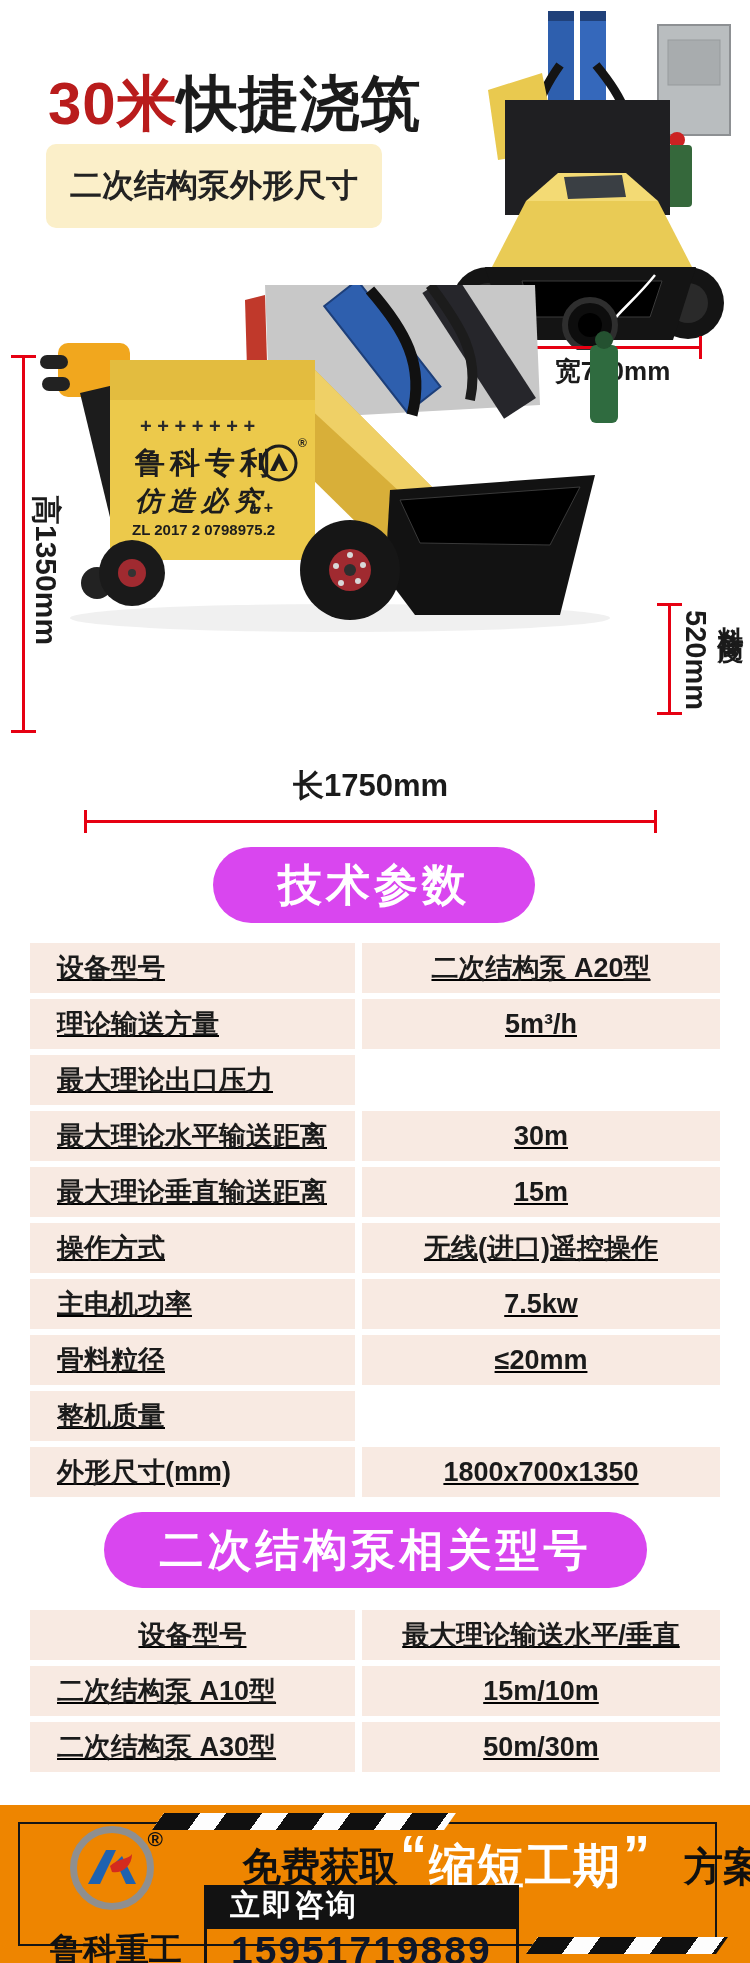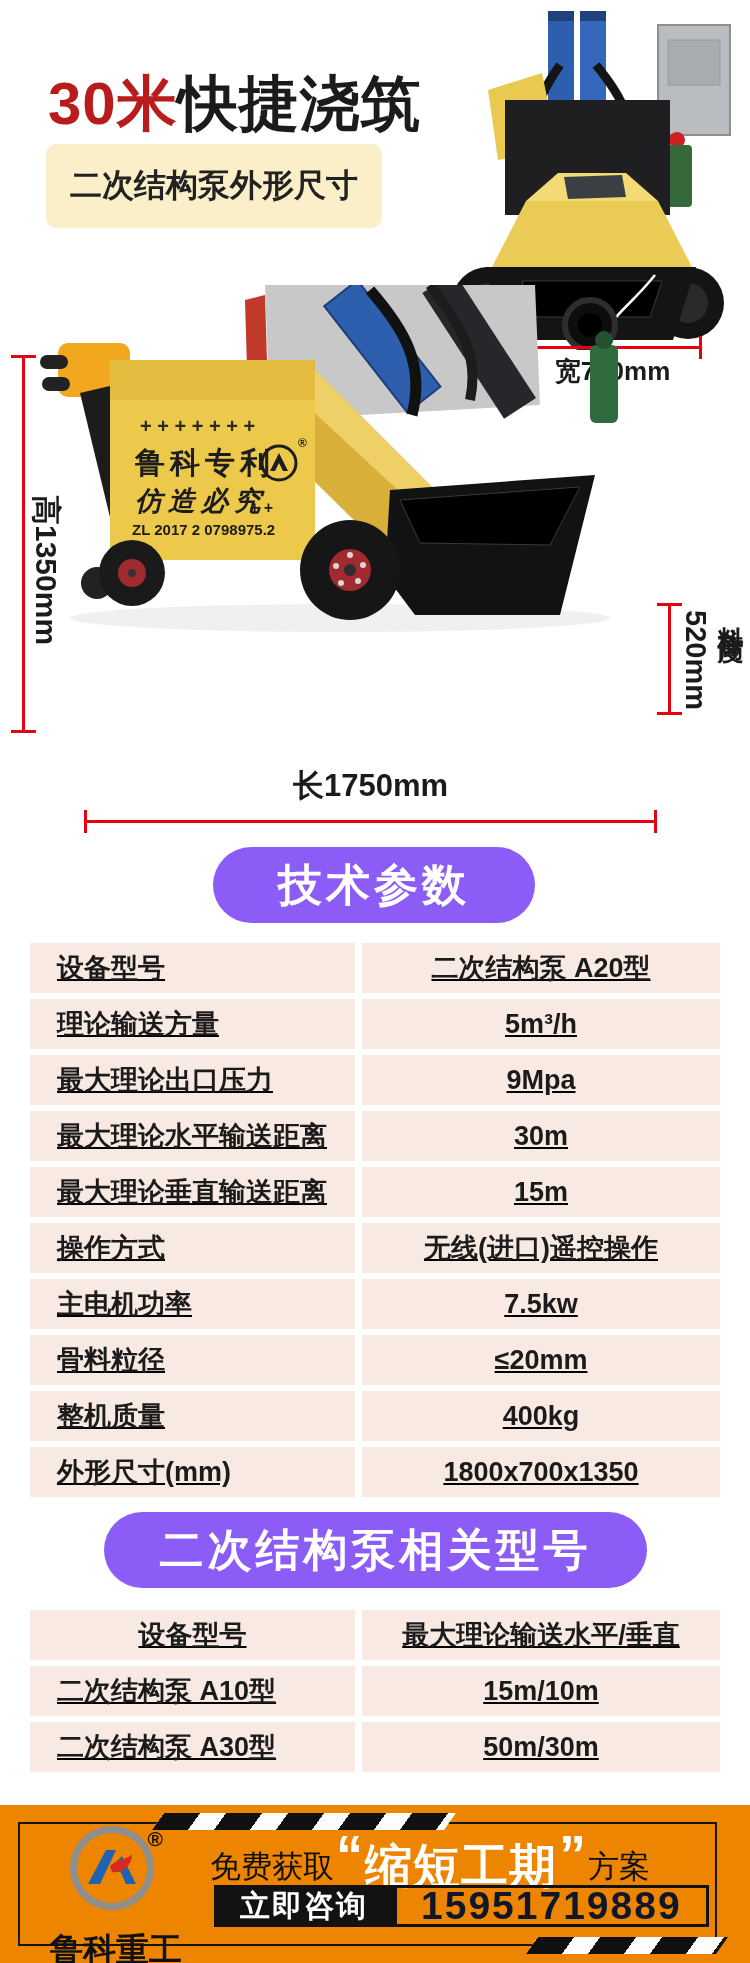--- a/index.html
+++ b/index.html
@@ -22,21 +22,21 @@
   .dim-v::before, .dim-v::after { content:""; position:absolute; left:-11px; width:25px; height:3px; background:#E60012; }
   .dim-v::before { top:0; } .dim-v::after { bottom:0; }
   .dim-h { position:absolute; height:3px; background:#E60012; }
   .dim-h::before, .dim-h::after { content:""; position:absolute; top:-10px; width:3px; height:23px; background:#E60012; }
   .dim-h::before { left:0; } .dim-h::after { right:0; }
   .dim-label { position:absolute; color:#1b1b1b; font-weight:700; white-space:nowrap; }
   .rot90 { transform:rotate(90deg); transform-origin:0 0; }
   .vtext { writing-mode:vertical-rl; }
 
   
-  .pill { position:absolute; background:#8b5cf6; color:#fff; font-weight:800;
+  .pill { position:absolute; background:#d946ef; color:#fff; font-weight:800;
           display:flex; align-items:center; justify-content:center;
           border-radius:40px; letter-spacing:4px; }
   .pill1 { left:213px; top:847px; width:322px; height:76px; font-size:44px; }
   .pill2 { left:104px; top:1512px; width:543px; height:76px; font-size:44px; }
 
   
   .spec-table { position:absolute; left:30px; width:690px; }
   .t1 { top:943px; } .t2 { top:1610px; }
   .trow { display:flex; margin-bottom:6px;text-decoration:underline; }
   .tcell { background:#F8EAE2; height:50px; display:flex; align-items:center;
@@ -51,24 +51,24 @@
   .stripe { position:absolute; height:17px; transform:skewX(-35deg);
             background:repeating-linear-gradient(90deg,#101010 0 36px,#fdfdfd 36px 62px); }
   .stripe-top { left:158px; top:8px; width:292px; }
   .stripe-bottom { left:532px; top:132px; width:190px; }
   .f-logo { position:absolute; left:70px; top:21px; width:84px; height:84px;
             border:7px solid #8F8F8F; border-radius:50%; display:flex; align-items:center; justify-content:center; }
   .f-logo .reg { position:absolute; right:-16px; top:-6px; font-size:21px; font-weight:700; color:#111; }
   .f-brand { position:absolute; left:32px; top:100px; width:168px; text-align:center;
              font-family:"Liberation Serif", serif; font-size:33px; font-weight:900; color:#111;margin-top:23px; }
   .slogan { position:absolute; left:210px; top:30px; display:flex; align-items:center; white-space:nowrap; }
-  .slogan .dark { font-size:31px; font-weight:400; color:#101010; }
+  .slogan .dark { font-size:39px; font-weight:700; color:#101010;margin-left:32px; }
   .slogan .q { color:#fff; font-size:54px; font-weight:900; line-height:0.5; position:relative; top:-12px; margin:0 2px; }
   .slogan .white { font-size:47px; font-weight:800; color:#fff; letter-spacing:1px; }
-  .cta-row { position:absolute; left:214px; top:80px; height:42px; display:flex; }
+  .cta-row { position:absolute; left:204px; top:80px; height:60px; display:flex;flex-direction:column; }
   .cta-btn { background:#121212; color:#fff; font-size:30px; font-weight:700;
              display:flex; align-items:center; padding:0 26px; letter-spacing:2px; }
   .phone-btn { border:3px solid #121212; color:#0f172a; font-size:39px; font-weight:800;
                display:flex; align-items:center; padding:0 24px; letter-spacing:2px; }
 </style>
 </head>
 <body>
 
 <div class="page">
 
@@ -170,21 +170,20 @@
     <div class="trow">
       <div class="tcell tlabel">设备型号</div>
       <div class="tcell tvalue">二次结构泵 A20型</div>
     </div>
     <div class="trow">
       <div class="tcell tlabel">理论输送方量</div>
       <div class="tcell tvalue">5m³/h</div>
     </div>
     <div class="trow">
       <div class="tcell tlabel">最大理论出口压力</div>
-      <div class="tcell tvalue">9Mpa</div>
     </div>
     <div class="trow">
       <div class="tcell tlabel">最大理论水平输送距离</div>
       <div class="tcell tvalue">30m</div>
     </div>
     <div class="trow">
       <div class="tcell tlabel">最大理论垂直输送距离</div>
       <div class="tcell tvalue">15m</div>
     </div>
     <div class="trow">
@@ -194,21 +193,20 @@
     <div class="trow">
       <div class="tcell tlabel">主电机功率</div>
       <div class="tcell tvalue">7.5kw</div>
     </div>
     <div class="trow">
       <div class="tcell tlabel">骨料粒径</div>
       <div class="tcell tvalue">≤20mm</div>
     </div>
     <div class="trow">
       <div class="tcell tlabel">整机质量</div>
-      <div class="tcell tvalue">400kg</div>
     </div>
     <div class="trow">
       <div class="tcell tlabel">外形尺寸(mm)</div>
       <div class="tcell tvalue">1800x700x1350</div>
     </div>
   </div>
 
   <div class="pill pill2">二次结构泵相关型号</div>
 
   <div class="spec-table t2">

